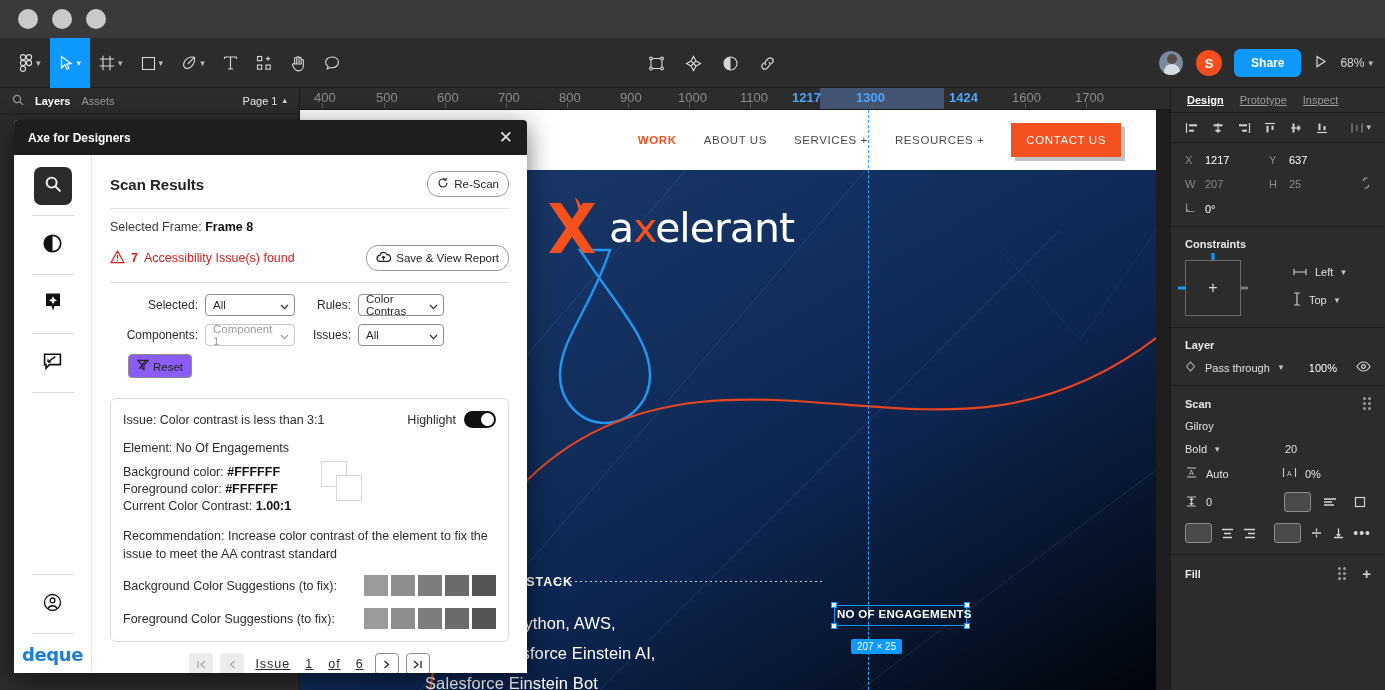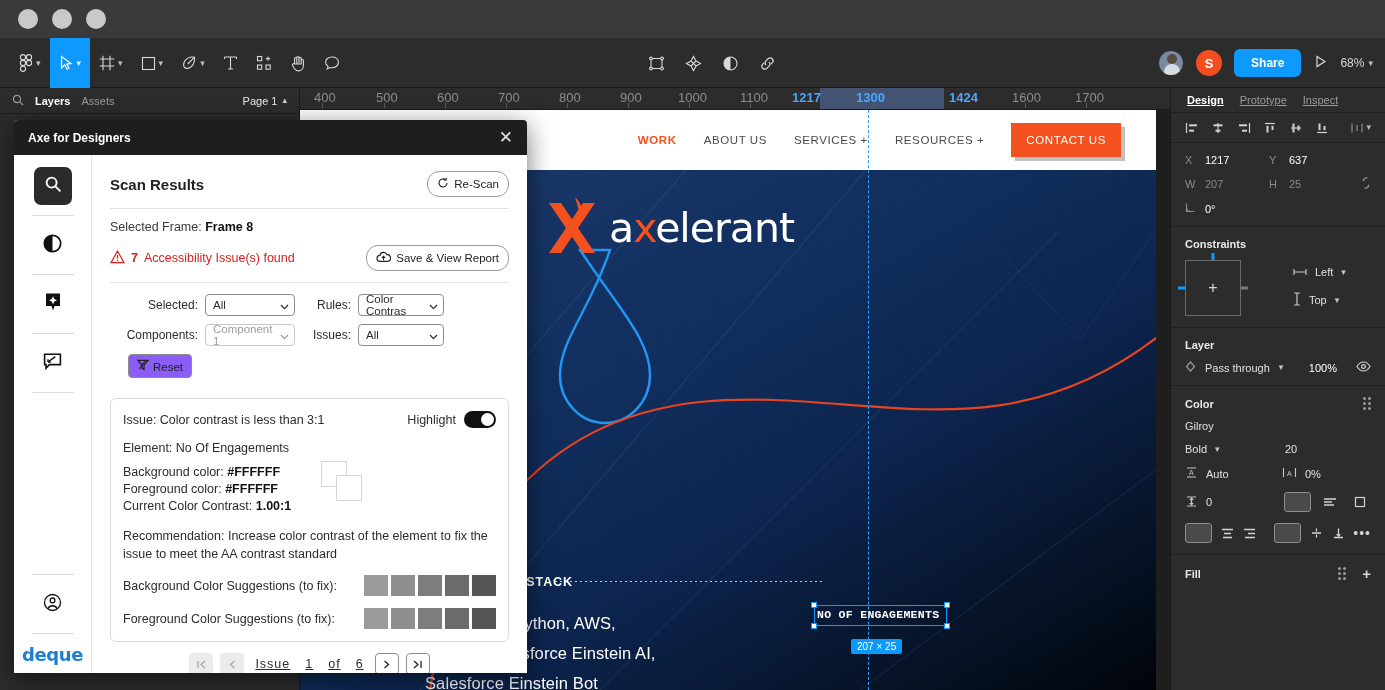--- a/index.html
+++ b/index.html
@@ -85,22 +85,22 @@
   .logo-txt .x { color:#f4511e; }
 
   .tech-label { position:absolute; left:125px; top:405px; color:#fff; font-size:12.5px;
     font-weight:bold; letter-spacing:.9px; }
   .dots-line { position:absolute; left:255px; top:411px; width:270px; height:1px;
     background:repeating-linear-gradient(to right,#fff 0 2px,transparent 2px 5px); opacity:.75; }
   .tech-lines { position:absolute; left:125px; top:438px; color:#fff; font-size:16.5px;
     line-height:30px; letter-spacing:.1px; }
 
   
-  .sel-box { position:absolute; left:514px; top:495px; width:133px; height:21px;
-    border:1.2px solid #0d99ff;font-family:Liberation Mono, monospace; }
+  .sel-box { position:absolute; left:534px; top:495px; width:133px; height:21px;
+    border:1.2px solid #0d99ff; }
   .sel-label { position:absolute; left:2px; top:2px; color:#fff; font-size:11.5px;
     font-weight:bold; letter-spacing:.3px; white-space:nowrap; }
   .hnd { position:absolute; width:6px; height:6px; background:#fff;
     border:1.2px solid #0d99ff; }
   .hnd.tl{left:-4px;top:-4px;} .hnd.tr{right:-4px;top:-4px;}
   .hnd.bl{left:-4px;bottom:-4px;} .hnd.br{right:-4px;bottom:-4px;}
   .sel-dim { position:absolute; left:551px; top:529px; background:#0d99ff; color:#fff;
     font-size:10px; padding:2px 6px; border-radius:2px; font-weight:500; }
   .guide-v { position:absolute; left:568px; top:0; width:0; height:580px;
     border-left:1px dashed #29a3ff; }
@@ -856,21 +856,21 @@
         <svg width="15" height="11" viewBox="0 0 15 11" fill="none" stroke="#d2d2d2" stroke-width="1.2">
           <path d="M1 5.5 C3 2 5.2 1 7.5 1 s4.5 1 6.5 4.5 C12 9 9.8 10 7.5 10 S3 9 1 5.5Z"></path>
           <circle cx="7.5" cy="5.5" r="1.9"></circle>
         </svg>
       </span>
     </div>
   </div>
 
   <div class="sect">
     <div class="sect-h">
-      <span>Color</span>
+      <span>Scan</span>
       <span class="dots6" style="margin-left:auto">
         <i></i>
           <i></i>
           <i></i>
           <i></i>
           <i></i>
           <i></i>
       </span>
     </div>
     <div class="txt-font">Gilroy</div>

